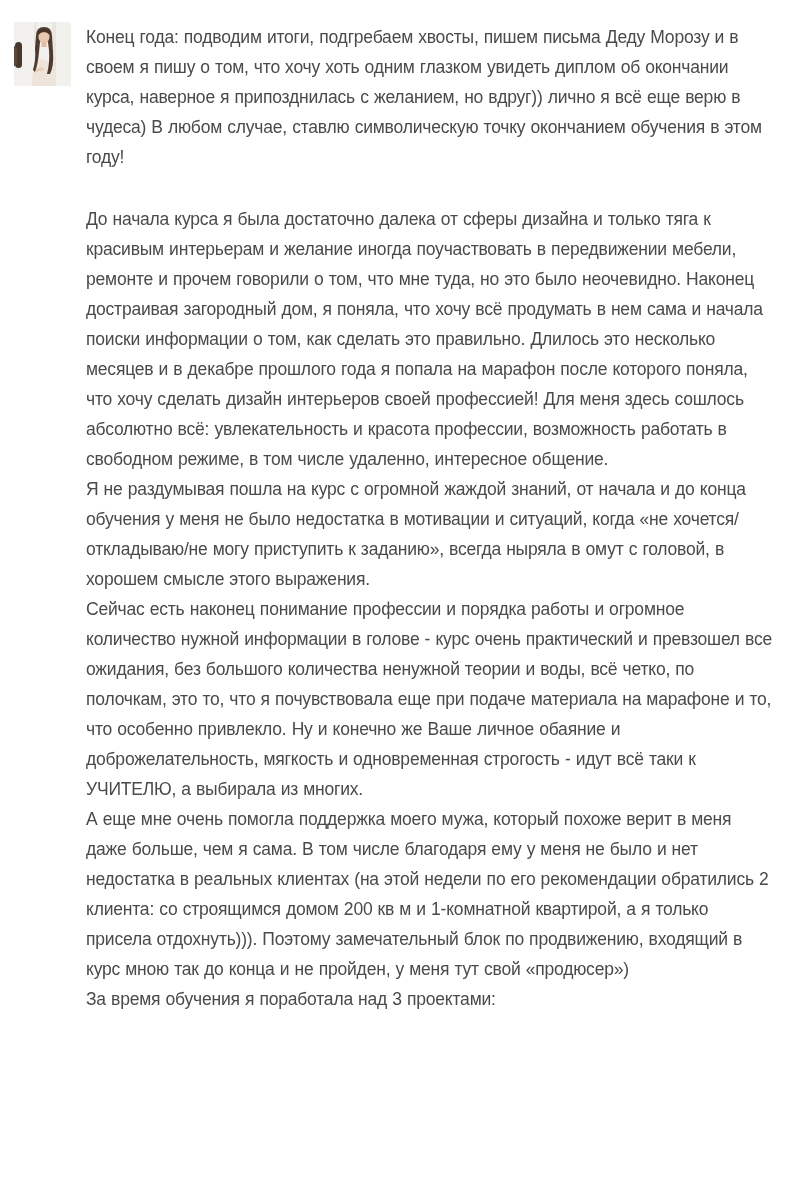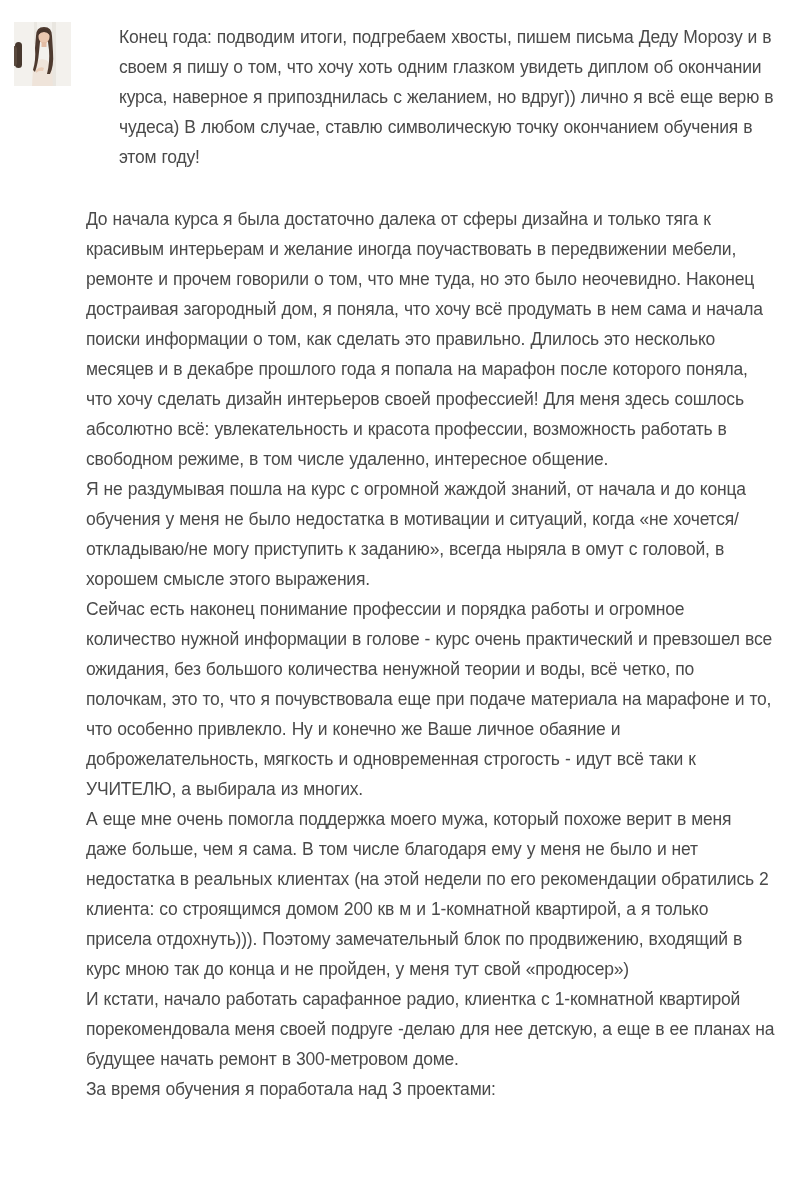--- a/index.html
+++ b/index.html
@@ -44,21 +44,20 @@
   .review-text p {
     margin: 0;
     color: #4a4a4a;
     font-size: 17.5px;
     line-height: 30px;
     letter-spacing: -0.2px;
     word-spacing: 0.5px;
   }
   .review-text p.intro {
     margin-bottom: 32px;
-    margin-left: 33px;
   }
 </style>
 </head>
 <body>
 
 <div class="post">
 
   <div class="avatar">
 
     <svg width="57" height="64" viewBox="0 0 57 64" xmlns="http://www.w3.org/2000/svg">
@@ -85,19 +84,18 @@
 
   <div class="content">
 
     <div class="review-text">
       <p class="intro">Конец года: подводим итоги, подгребаем хвосты, пишем письма Деду Морозу и в своем я пишу о том, что хочу хоть одним глазком увидеть диплом об окончании курса, наверное я припозднилась с желанием, но вдруг)) лично я всё еще верю в чудеса) В любом случае, ставлю символическую точку окончанием обучения в этом году!</p>
       <div>
           <p>До начала курса я была достаточно далека от сферы дизайна и только тяга к красивым интерьерам и желание иногда поучаствовать в передвижении мебели, ремонте и прочем говорили о том, что мне туда, но это было неочевидно. Наконец достраивая загородный дом, я поняла, что хочу всё продумать в нем сама и начала поиски информации о том, как сделать это правильно. Длилось это несколько месяцев и в декабре прошлого года я попала на марафон после которого поняла, что хочу сделать дизайн интерьеров своей профессией! Для меня здесь сошлось абсолютно всё: увлекательность и красота профессии, возможность работать в свободном режиме, в том числе удаленно, интересное общение.</p>
           <p>Я не раздумывая пошла на курс с огромной жаждой знаний, от начала и до конца обучения у меня не было недостатка в мотивации и ситуаций, когда «не хочется/откладываю/не могу приступить к заданию», всегда ныряла в омут с головой, в хорошем смысле этого выражения.</p>
           <p>Сейчас есть наконец понимание профессии и порядка работы и огромное количество нужной информации в голове - курс очень практический и превзошел все ожидания, без большого количества ненужной теории и воды, всё четко, по полочкам, это то, что я почувствовала еще при подаче материала на марафоне и то, что особенно привлекло. Ну и конечно же Ваше личное обаяние и доброжелательность, мягкость и одновременная строгость - идут всё таки к УЧИТЕЛЮ, а выбирала из многих.</p>
           <p>А еще мне очень помогла поддержка моего мужа, который похоже верит в меня даже больше, чем я сама. В том числе благодаря ему у меня не было и нет недостатка в реальных клиентах (на этой недели по его рекомендации обратились 2 клиента: со строящимся домом 200 кв м и 1-комнатной квартирой, а я только присела отдохнуть))). Поэтому замечательный блок по продвижению, входящий в курс мною так до конца и не пройден, у меня тут свой «продюсер»)</p>
-          <p>И кстати, начало работать сарафанное радио, клиентка с 1-комнатной квартирой порекомендовала меня своей подруге -делаю для нее детскую, а еще в ее планах на будущее начать ремонт в 300-метровом доме.</p>
           <p>За время обучения я поработала над 3 проектами:</p>
         </div>
     </div>
   </div>
 
 </div>
 
 </body></html>

